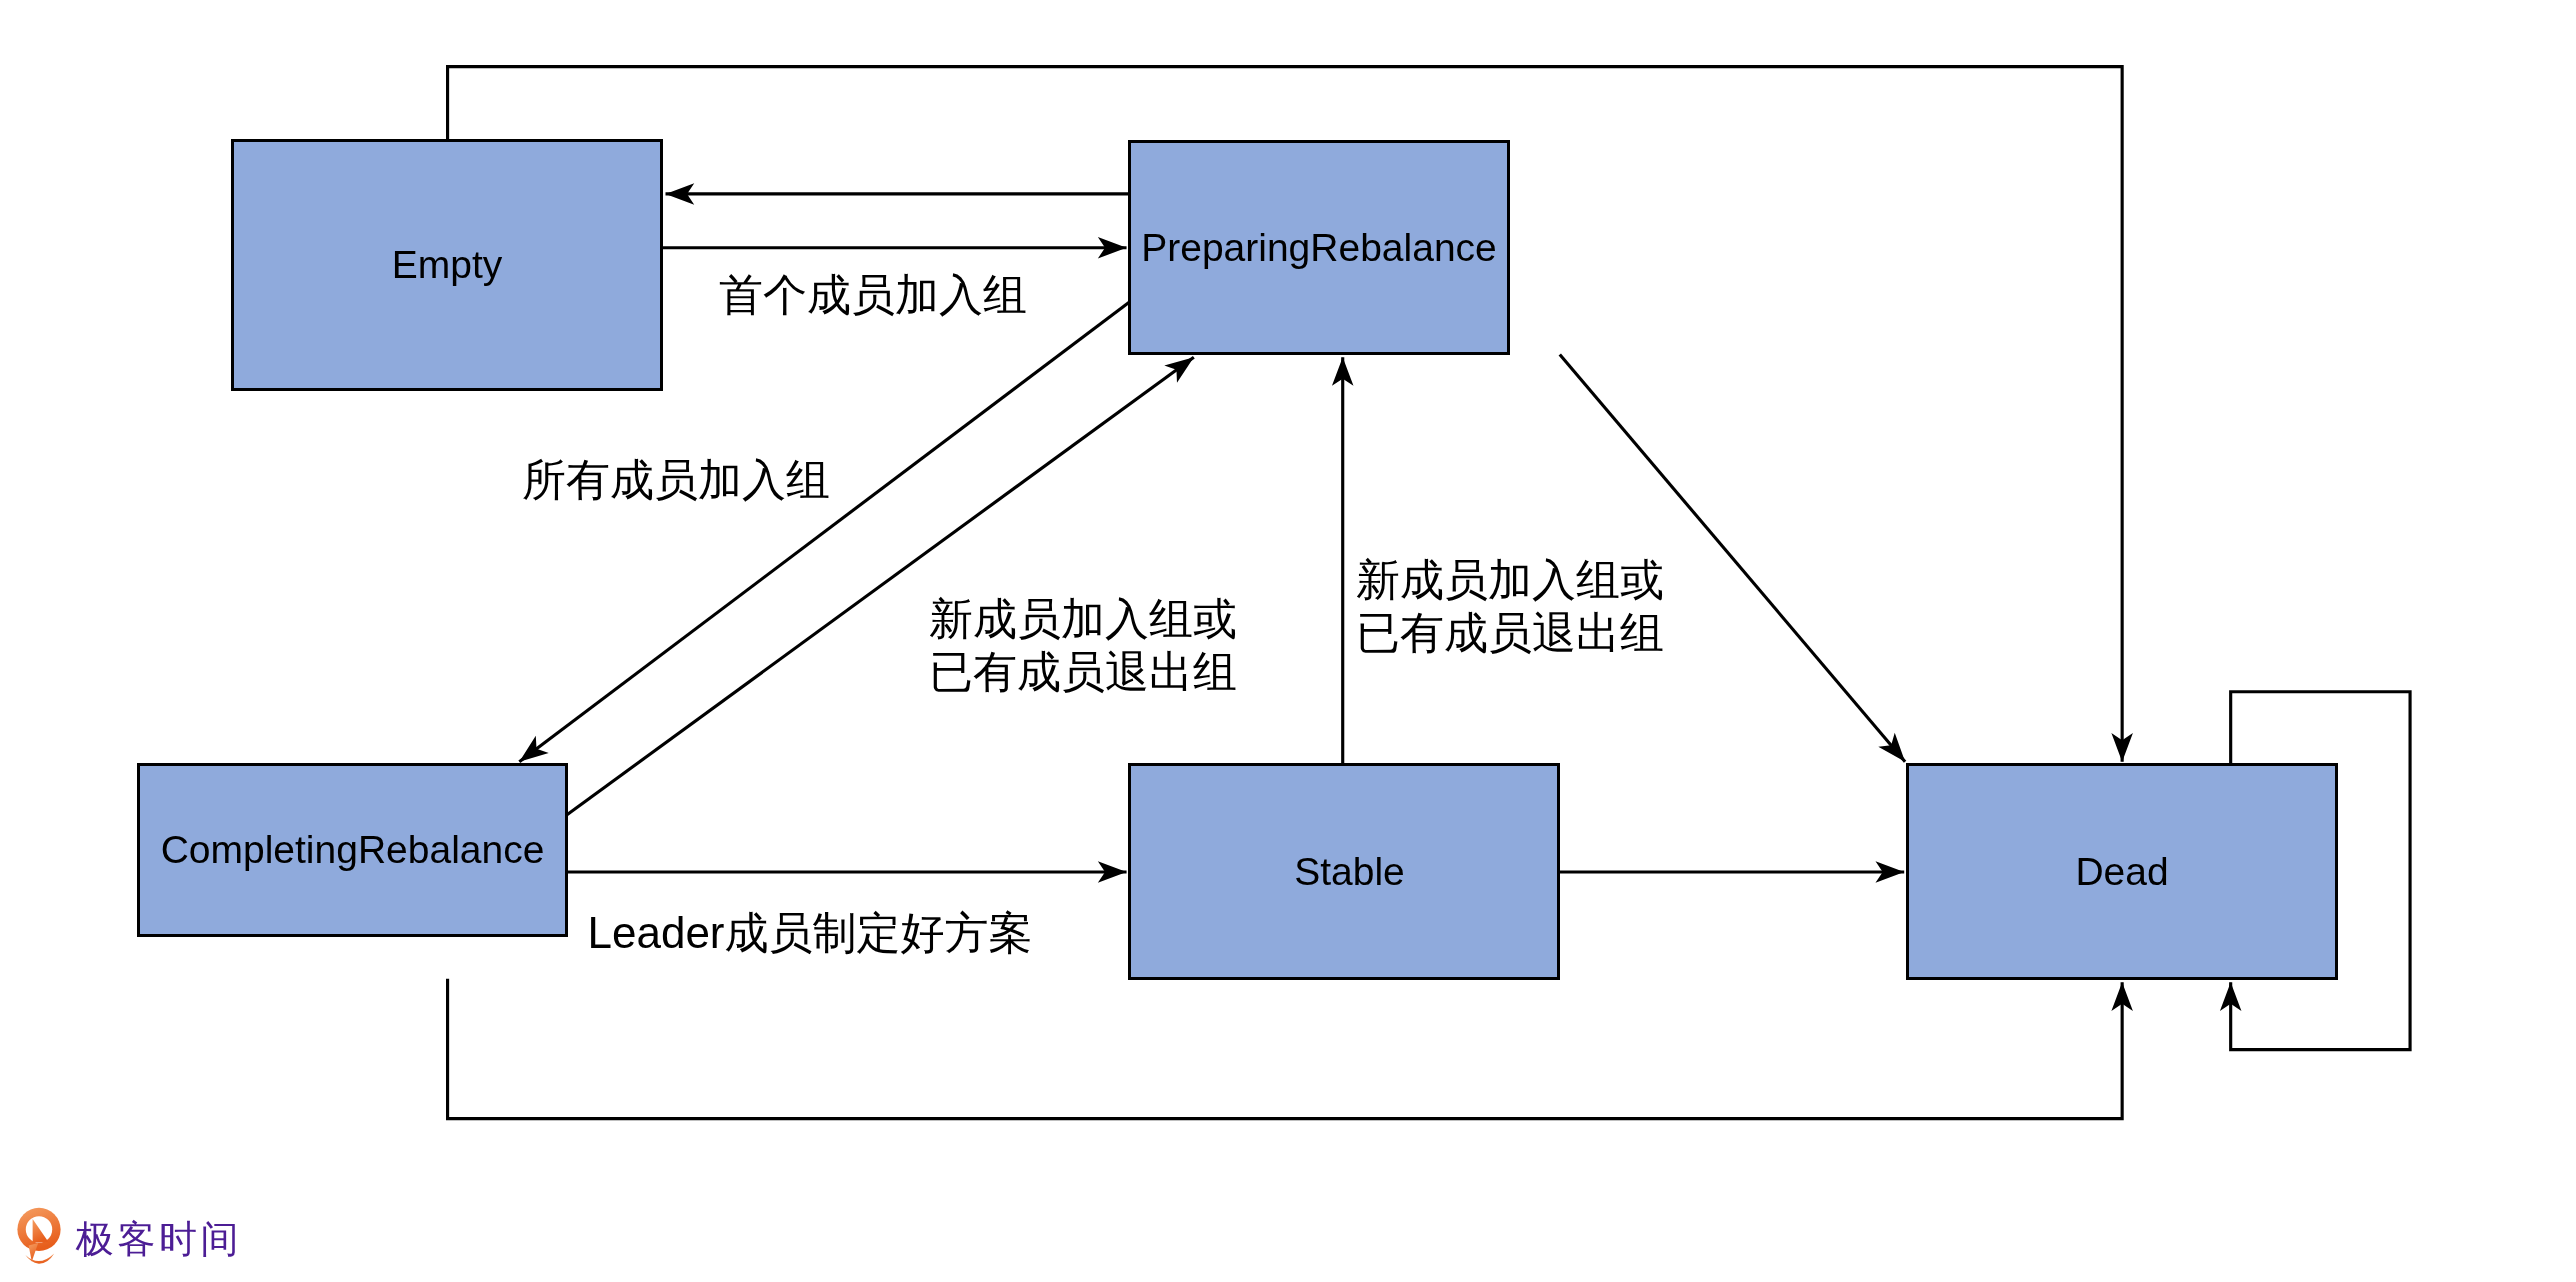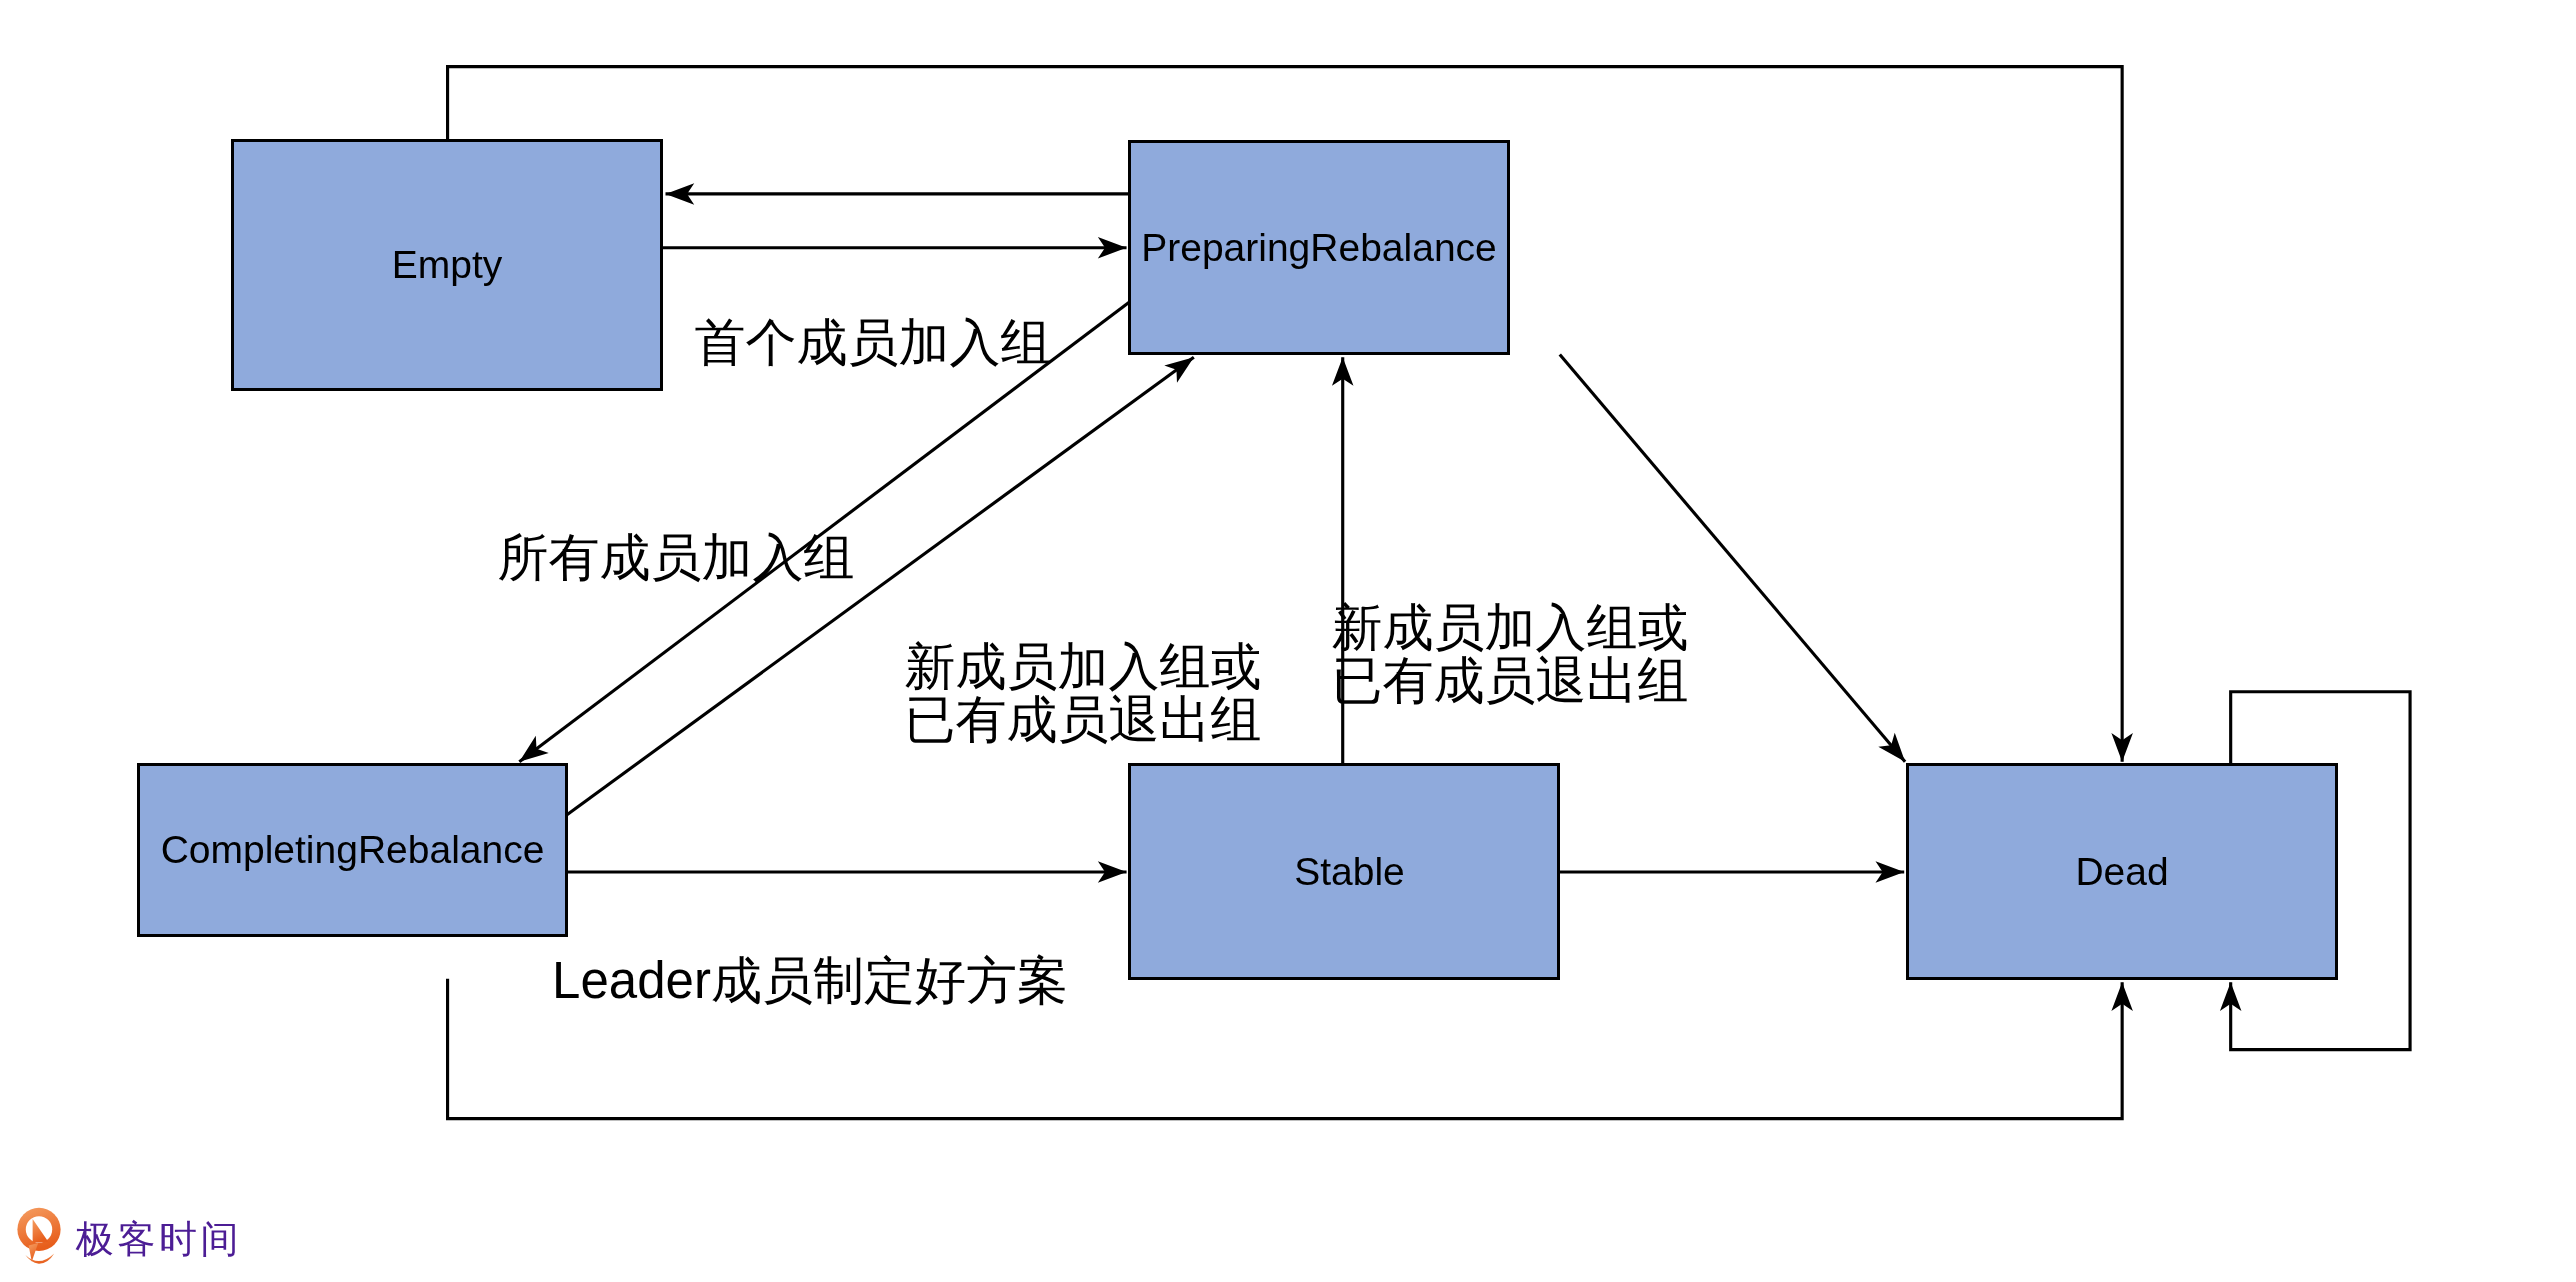--- a/index.html
+++ b/index.html
@@ -3,31 +3,31 @@
 <meta charset="utf-8">
 <style>
   html,body{margin:0;padding:0;background:#ffffff;}
   body{width:2576px;height:1283px;position:relative;overflow:hidden;
        font-family:"Liberation Sans","DejaVu Sans",sans-serif;}
   #stage{position:absolute;left:0;top:0;width:2576px;height:1283px;background:#fff;}
   #wires{position:absolute;left:0;top:0;z-index:1;}
   .node{position:absolute;z-index:2;background:#8FAADC;border:3.6px solid #000;
         box-sizing:border-box;display:flex;align-items:center;justify-content:center;
         font-size:39px;color:#000;letter-spacing:0px;}
-  .edge-label{position:absolute;z-index:3;color:#000;font-size:51px;line-height:53px;
-        white-space:pre-line;text-align:right;transform:translate(-50%,-50%);margin-top:48px;}
+  .edge-label{position:absolute;z-index:3;color:#000;font-size:44px;line-height:53px;
+        white-space:pre-line;text-align:right;transform:translate(-50%,-50%);}
   
   #n-empty      {left:231px; top:139px; width:432px; height:252px;}
   #n-preparing  {left:1128px;top:140px; width:382px; height:215px;}
   #n-completing {left:137px; top:763px; width:431px; height:174px;}
   #n-stable     {left:1128px;top:763px; width:432px; height:217px;padding-left:11px;}
   #n-dead       {left:1906px;top:763px; width:432px; height:217px;}
   
   #l-first  {left:873px; top:294px;}
-  #l-all    {left:676px; top:509px;}
+  #l-all    {left:676px; top:479px;}
   #l-mid    {left:1083px;top:645px;}
   #l-right  {left:1510px;top:606px;}
   #l-leader {left:810px; top:932px;}
   
   #footer{position:absolute;left:15.2px;top:1205px;z-index:3;display:flex;align-items:center;}
   #logo-text{font-size:38px;color:#4c1d95;letter-spacing:3.6px;margin-left:12.6px;font-weight:500;}
 </style>
 </head>
 <body>
 

